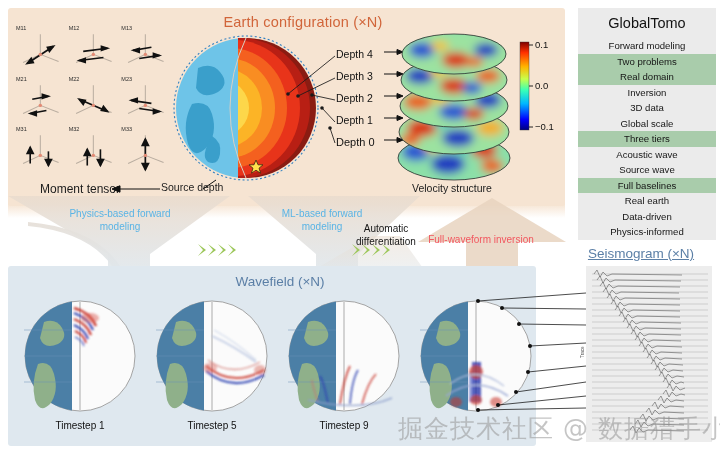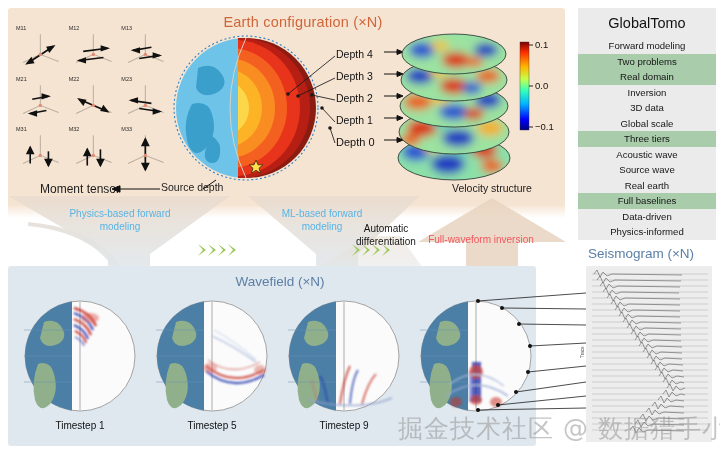--- a/index.html
+++ b/index.html
@@ -18,21 +18,21 @@
 
   
   .mt-grid{position:absolute;left:14px;top:24px;width:158px;height:152px;
     display:grid;grid-template-columns:repeat(3,1fr);grid-template-rows:repeat(3,1fr);}
   .mt-cell{position:relative;}
   .mt-label{position:absolute;left:2px;top:1px;font-size:5.5px;color:#2b2b2b;}
   .mt-svg{position:absolute;left:0;top:0;width:100%;height:100%;}
 
   .moment-tensor-cap{position:absolute;left:40px;top:182px;font-size:12px;color:#1c1c1c;}
   .source-depth-cap{position:absolute;left:161px;top:181px;font-size:10.5px;color:#1c1c1c;}
-  .velocity-cap{position:absolute;left:412px;top:182px;font-size:10.5px;color:#1c1c1c;margin-left:40px;}
+  .velocity-cap{position:absolute;left:412px;top:182px;font-size:10.5px;color:#1c1c1c;}
   .lbl-phys{position:absolute;left:60px;top:207px;width:120px;text-align:center;
     font-size:10px;color:#5ab4e5;line-height:13px;}
   .lbl-ml{position:absolute;left:268px;top:207px;width:108px;text-align:center;
     font-size:10px;color:#5ab4e5;line-height:13px;}
   .lbl-neural{position:absolute;left:150px;top:233px;width:120px;text-align:center;
     font-size:10px;color:#161616;}
   .lbl-autodiff{position:absolute;left:337px;top:222px;width:98px;text-align:center;
     font-size:10px;color:#161616;line-height:13px;}
   .lbl-fwi{position:absolute;left:426px;top:233px;width:110px;text-align:center;
     font-size:10px;color:#f2575f;line-height:13px;}
@@ -45,21 +45,21 @@
   .ts-cap{position:absolute;font-size:10px;color:#111;text-align:center;width:90px;}
 
   
   .gt-wrap{position:absolute;left:578px;top:8px;width:138px;height:232px;background:#ebebeb;}
   .gt-title{height:30px;line-height:30px;text-align:center;font-size:14.5px;color:#111;background:#ebebeb;}
   .gt-row{height:15.5px;line-height:15.5px;text-align:center;font-size:9.6px;color:#161616;}
   .gt-row.hl{background:#a9ccab;}
 
   
   .seis-title{position:absolute;left:566px;top:246px;width:150px;text-align:center;
-    font-size:13.5px;color:#5b7fa6;}
+    font-size:13.5px;color:#5b7fa6;text-decoration:underline;}
   .seis-box{position:absolute;left:586px;top:266px;width:126px;height:176px;background:#ededed;}
 
   .watermark{position:absolute;left:398px;top:412px;font-size:25px;color:rgba(150,150,150,.55);
     font-family:"DejaVu Sans",sans-serif;white-space:nowrap;letter-spacing:1px;}
   svg{display:block;overflow:visible;}
 </style>
 </head>
 <body>
 
 <div class="fig">
@@ -601,22 +601,22 @@
     <div class="gt-title">GlobalTomo</div>
     <div class="gt-row">Forward modeling</div>
     <div class="gt-row hl">Two problems</div>
     <div class="gt-row hl">Real domain</div>
     <div class="gt-row">Inversion</div>
     <div class="gt-row">3D data</div>
     <div class="gt-row">Global scale</div>
     <div class="gt-row hl">Three tiers</div>
     <div class="gt-row">Acoustic wave</div>
     <div class="gt-row">Source wave</div>
+    <div class="gt-row hl">Full baselines</div>
     <div class="gt-row">Real earth</div>
-    <div class="gt-row hl">Full baselines</div>
     <div class="gt-row">Data-driven</div>
     <div class="gt-row">Physics-informed</div>
   </div>
 
   <div class="seis-title">Seismogram (×N)</div>
   <div class="seis-box"></div>
   <svg style="position:absolute;left:586px;top:266px;" width="126" height="176" viewBox="0 0 126 176">
     <g stroke="#b9b9b9" stroke-width="0.6" fill="none">
       <line x1="6" y1="8" x2="122" y2="8"></line>   
         <line x1="6" y1="14" x2="122" y2="14"></line>

